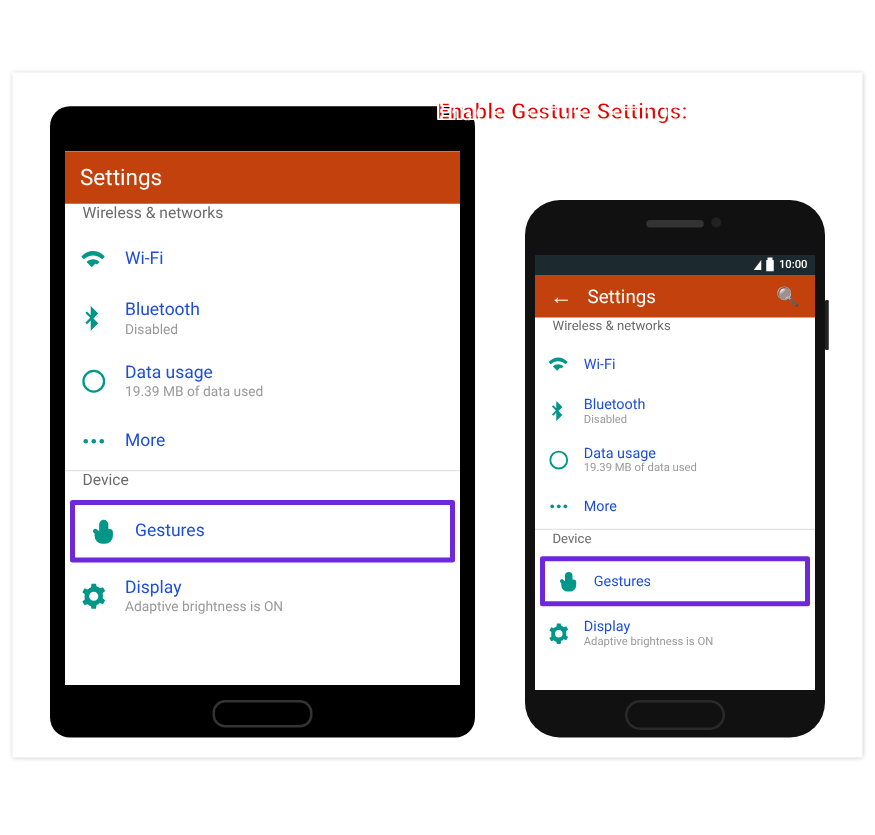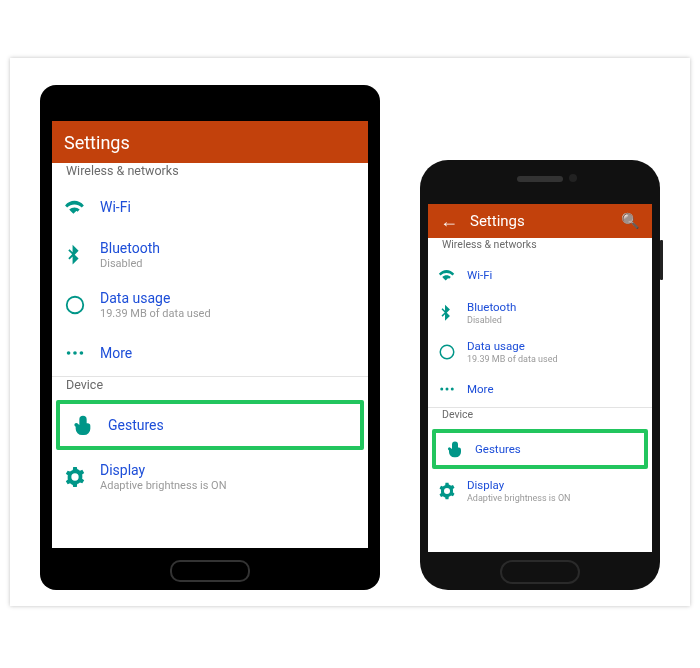--- a/index.html
+++ b/index.html
@@ -128,21 +128,21 @@
   .phone .section-header { font-size:10.5px; }
   .divider { height:1px; background:#e3e3e3; margin: 0; }
 
   .row {
     display:flex; align-items:center;
     padding: 10px 12px 10px 12px;
     gap: 14px;
   }
   .tablet .row { min-height: 46px; }
   .phone .row { min-height: 36px; padding:7px 10px; gap:11px; }
-  .row.highlighted { border: 4px solid #22c55e; border-radius:2px; margin: 2px 4px; }
+  .row.highlighted { border: 4px solid #6d28d9; border-radius:2px; margin: 2px 4px; }
 
   .ic {
     width: 22px; height: 22px; color:#009688;
     flex: 0 0 22px; display:flex; align-items:center; justify-content:center;
   }
   .phone .ic { width:18px; height:18px; flex-basis:18px; }
   .ic svg { width:100%; height:100%; fill:currentColor; display:block; }
 
   .labels { flex:1; min-width:0; }
   .labels .title { color:#1d4ed8; }
@@ -151,20 +151,21 @@
   .labels .sub { color:#9a9a9a; margin-top:1px; }
   .tablet .labels .sub { font-size:11px; }
   .phone .labels .sub { font-size:9px; }
 </style>
 </head>
 <body>
 
 <div class="canvas"></div>
 
 <div class="annotation">
+  <div>Enable Gesture Settings:</div>
 </div>
 
 <svg width="0" height="0" style="position:absolute">
   <defs>
     <g id="i-wifi">
         <path d="M1 9l2 2c3.9-3.9 10.1-3.9 14 0l2-2C14.1 3.1 5.9 3.1 1 9zm8 8l3-3c-1.7-1.7-4.3-1.7-6 0l3 3zM5 13l2 2c1.7-1.7 4.3-1.7 6 0l2-2c-2.8-2.8-7.2-2.8-10 0z" transform="scale(.95)"></path>
       </g>
     <g id="i-bt">
         <path d="M13.5 8L10 4.5V1L17 8l-4.5 4.5L17 17l-7 7v-9.5L6.5 18 5 16.5 9.5 12 5 7.5 6.5 6 10 9.5V4.5z" transform="scale(.78) translate(0 0)"></path>
       </g>
@@ -266,20 +267,25 @@
     </div>
   </div>
   <div class="home-btn"></div>
 </div>
 
 <div class="phone">
   <div class="speaker"></div>
   <div class="sensor"></div>
   <div class="side-btn"></div>
   <div class="phone-screen">
+    <div class="statusbar">
+      <span class="tri"></span>
+      <span class="batt"></span>
+      <span class="time">10:00</span>
+    </div>
     <div class="appbar">
       <div style="display:flex;align-items:center;gap:6px">
         <span class="back-arrow">←</span>
         <span>Settings</span>
       </div>
       <span class="search-ic">🔍</span>
     </div>
 
     <div class="section-header">Wireless &amp; networks</div>
 

